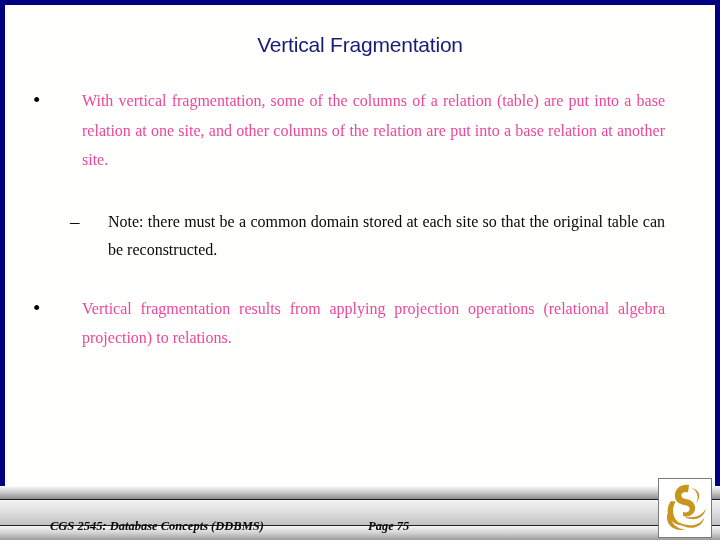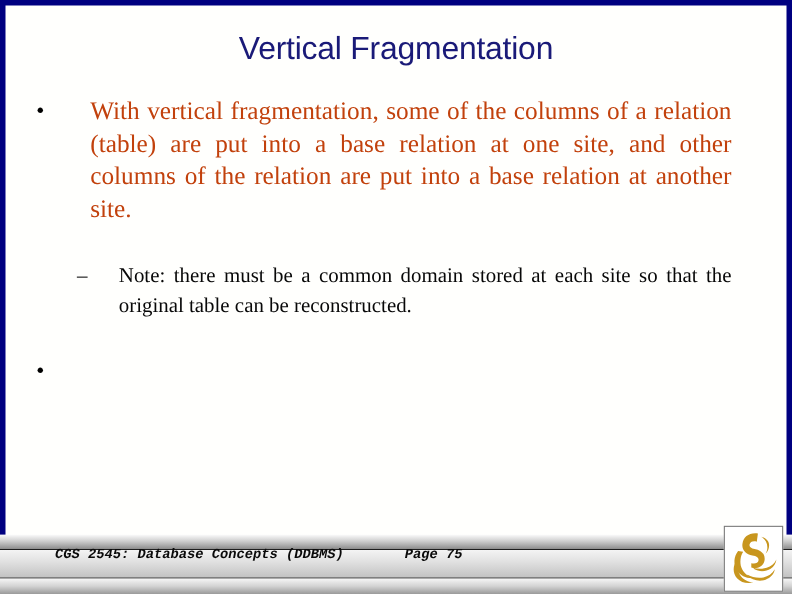--- a/index.html
+++ b/index.html
@@ -45,21 +45,21 @@
   }
 
   
   .title {
     position: absolute;
     top: 28px;
     left: 0;
     width: 720px;
     text-align: center;
     font-family: "Liberation Sans", "DejaVu Sans", sans-serif;
-    font-size: 29px;
+    font-size: 21px;
     font-weight: 400;
     color: #1a1a78;
     letter-spacing: -0.2px;
     line-height: 34px;
     white-space: nowrap;
   }
 
   
   .body-area {
     position: absolute;
@@ -80,42 +80,42 @@
   }
   .bullet-l1 .marker {
     position: absolute;
     left: 33px;
     top: 0;
     font-size: 21px;
     line-height: 29.5px;
     color: #000000;
   }
   .bullet-l1 .text {
-    font-size: 23px;
+    font-size: 16px;
     line-height: 29.5px;
-    color: #c2410c;
+    color: #ec4899;
     text-align: justify;
     text-justify: inter-word;
     hyphens: none;
   }
 
   .bullet-l2 {
     padding-left: 108px;
     padding-right: 55px;
   }
   .bullet-l2 .marker {
     position: absolute;
     left: 70px;
     top: 0;
     font-size: 19px;
     line-height: 28px;
     color: #000000;
   }
   .bullet-l2 .text {
-    font-size: 19px;
+    font-size: 16px;
     line-height: 28px;
     color: #080808;
     text-align: justify;
     text-justify: inter-word;
   }
 
   .gap-a { height: 33px; }
   .gap-b { height: 30px; }
 
   
@@ -141,24 +141,24 @@
     background: linear-gradient(to bottom, #f4f4f4 0%, #e2e2e2 40%, #c2c2c2 100%);
     border-bottom: 1px solid #1e1e1e;
   }
   .fbar-3 {
     top: 40px; height: 14px;
     background: linear-gradient(to bottom, #f6f6f6 0%, #d2d2d2 50%, #9a9a9a 100%);
   }
 
   .footer-text {
     position: absolute;
-    top: 6px;
+    top: 28px;
     height: 25px;
     line-height: 25px;
-    font-family: Liberation Mono, monospace;
+    font-family: Liberation Serif, serif;
     font-style: italic;
     font-weight: bold;
     font-size: 12.5px;
     color: #0a0a0a;
     white-space: nowrap;
   }
   .ft-course { left: 50px; }
   .ft-page   { left: 368px; }
   .ft-author { left: 488px; }
 
@@ -198,20 +198,21 @@
 
     <div class="bullet-row bullet-l2">
       <span class="marker">–</span>
       <div class="text">Note: there must be a common domain stored at each site so that the original table can be reconstructed.</div>
     </div>
 
     <div class="gap-b"></div>
 
     <div class="bullet-row bullet-l1">
       <span class="marker">•</span>
+      <div class="text">Vertical fragmentation results from applying projection operations (relational algebra projection) to relations.</div>
     </div>
 
   </div>
 
   <div class="footer">
     <div class="fbar fbar-1"></div>
     <div class="fbar fbar-2"></div>
     <div class="fbar fbar-3"></div>
 
     <div class="footer-text ft-course">CGS 2545: Database Concepts  (DDBMS)</div>

